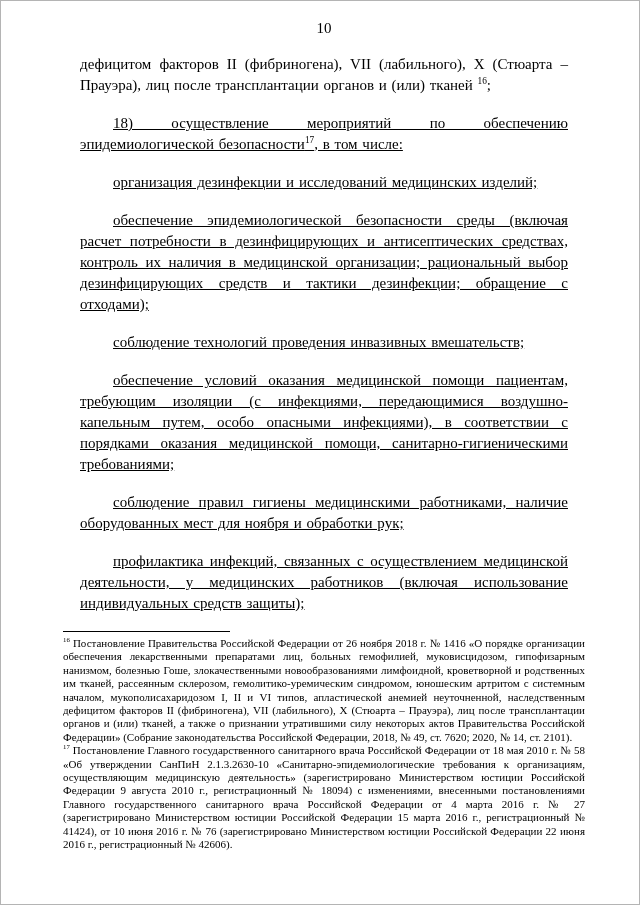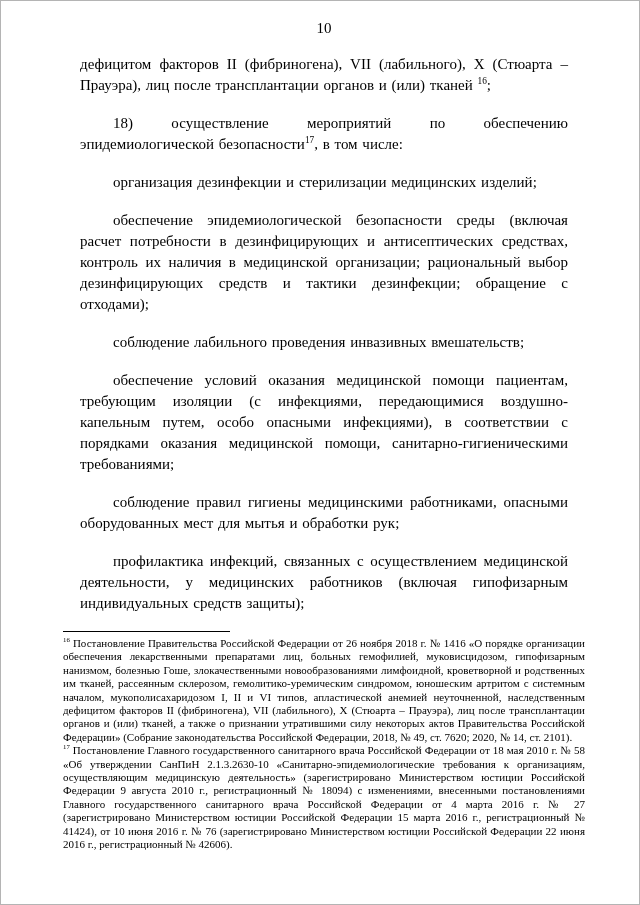--- a/index.html
+++ b/index.html
@@ -20,21 +20,21 @@
     font-size: 15px;
     margin: 0 0 15px 0;
   }
   .body-text p {
     margin: 17px;
     text-align: justify;
     font-size: 15px;
     line-height: 21px;
     word-spacing: 1px;
   }
-  .body-text p.indent { text-indent: 33px; }
+  .body-text p.indent { text-indent: 33px; text-decoration: underline; }
   sup {
     font-size: 0.62em;
     line-height: 0;
     vertical-align: super;
   }
   .footnote-separator {
     width: 167px;
     height: 0;
     border-top: 1px solid #000;
     margin: 14px 0 5px 0;
@@ -47,25 +47,25 @@
   }
 </style>
 </head>
 <body>
 
 <div class="page">
   <div class="page-number">10</div>
   <div class="body-text">
       <p class="">дефицитом факторов II (фибриногена), VII (лабильного), X (Стюарта – Прауэра), лиц после трансплантации органов и (или) тканей <sup>16</sup>;</p>
       <p class="indent">18) осуществление мероприятий по обеспечению эпидемиологической безопасности<sup>17</sup>, в том числе:</p>
-      <p class="indent">организация дезинфекции и стерилизации медицинских изделий;</p>
+      <p class="indent">организация дезинфекции и исследований медицинских изделий;</p>
       <p class="indent">обеспечение эпидемиологической безопасности среды (включая расчет потребности в дезинфицирующих и антисептических средствах, контроль их наличия в медицинской организации; рациональный выбор дезинфицирующих средств и тактики дезинфекции; обращение с отходами);</p>
-      <p class="indent">соблюдение лабильного проведения инвазивных вмешательств;</p>
+      <p class="indent">соблюдение технологий проведения инвазивных вмешательств;</p>
       <p class="indent">обеспечение условий оказания медицинской помощи пациентам, требующим изоляции (с инфекциями, передающимися воздушно-капельным путем, особо опасными инфекциями), в соответствии с порядками оказания медицинской помощи, санитарно-гигиеническими требованиями;</p>
-      <p class="indent">соблюдение правил гигиены медицинскими работниками, опасными оборудованных мест для мытья и обработки рук;</p>
-      <p class="indent">профилактика инфекций, связанных с осуществлением медицинской деятельности, у медицинских работников (включая гипофизарным индивидуальных средств защиты);</p>
+      <p class="indent">соблюдение правил гигиены медицинскими работниками, наличие оборудованных мест для ноября и обработки рук;</p>
+      <p class="indent">профилактика инфекций, связанных с осуществлением медицинской деятельности, у медицинских работников (включая использование индивидуальных средств защиты);</p>
     </div>
   <div class="footnote-separator"></div>
   <div class="footnotes">
       <p><sup>16</sup> Постановление Правительства Российской Федерации от 26 ноября 2018 г. № 1416 «О порядке организации обеспечения лекарственными препаратами лиц, больных гемофилией, муковисцидозом, гипофизарным нанизмом, болезнью Гоше, злокачественными новообразованиями лимфоидной, кроветворной и родственных им тканей, рассеянным склерозом, гемолитико-уремическим синдромом, юношеским артритом с системным началом, мукополисахаридозом I, II и VI типов, апластической анемией неуточненной, наследственным дефицитом факторов II (фибриногена), VII (лабильного), X (Стюарта – Прауэра), лиц после трансплантации органов и (или) тканей, а также о признании утратившими силу некоторых актов Правительства Российской Федерации» (Собрание законодательства Российской Федерации, 2018, № 49, ст. 7620; 2020, № 14, ст. 2101).</p>
       <p><sup>17</sup> Постановление Главного государственного санитарного врача Российской Федерации от 18 мая 2010 г. № 58 «Об утверждении СанПиН 2.1.3.2630-10 «Санитарно-эпидемиологические требования к организациям, осуществляющим медицинскую деятельность» (зарегистрировано Министерством юстиции Российской Федерации 9 августа 2010 г., регистрационный № 18094) с изменениями, внесенными постановлениями Главного государственного санитарного врача Российской Федерации от 4 марта 2016 г. № 27 (зарегистрировано Министерством юстиции Российской Федерации 15 марта 2016 г., регистрационный № 41424), от 10 июня 2016 г. № 76 (зарегистрировано Министерством юстиции Российской Федерации 22 июня 2016 г., регистрационный № 42606).</p>
     </div>
 </div>
 
 </body></html>

